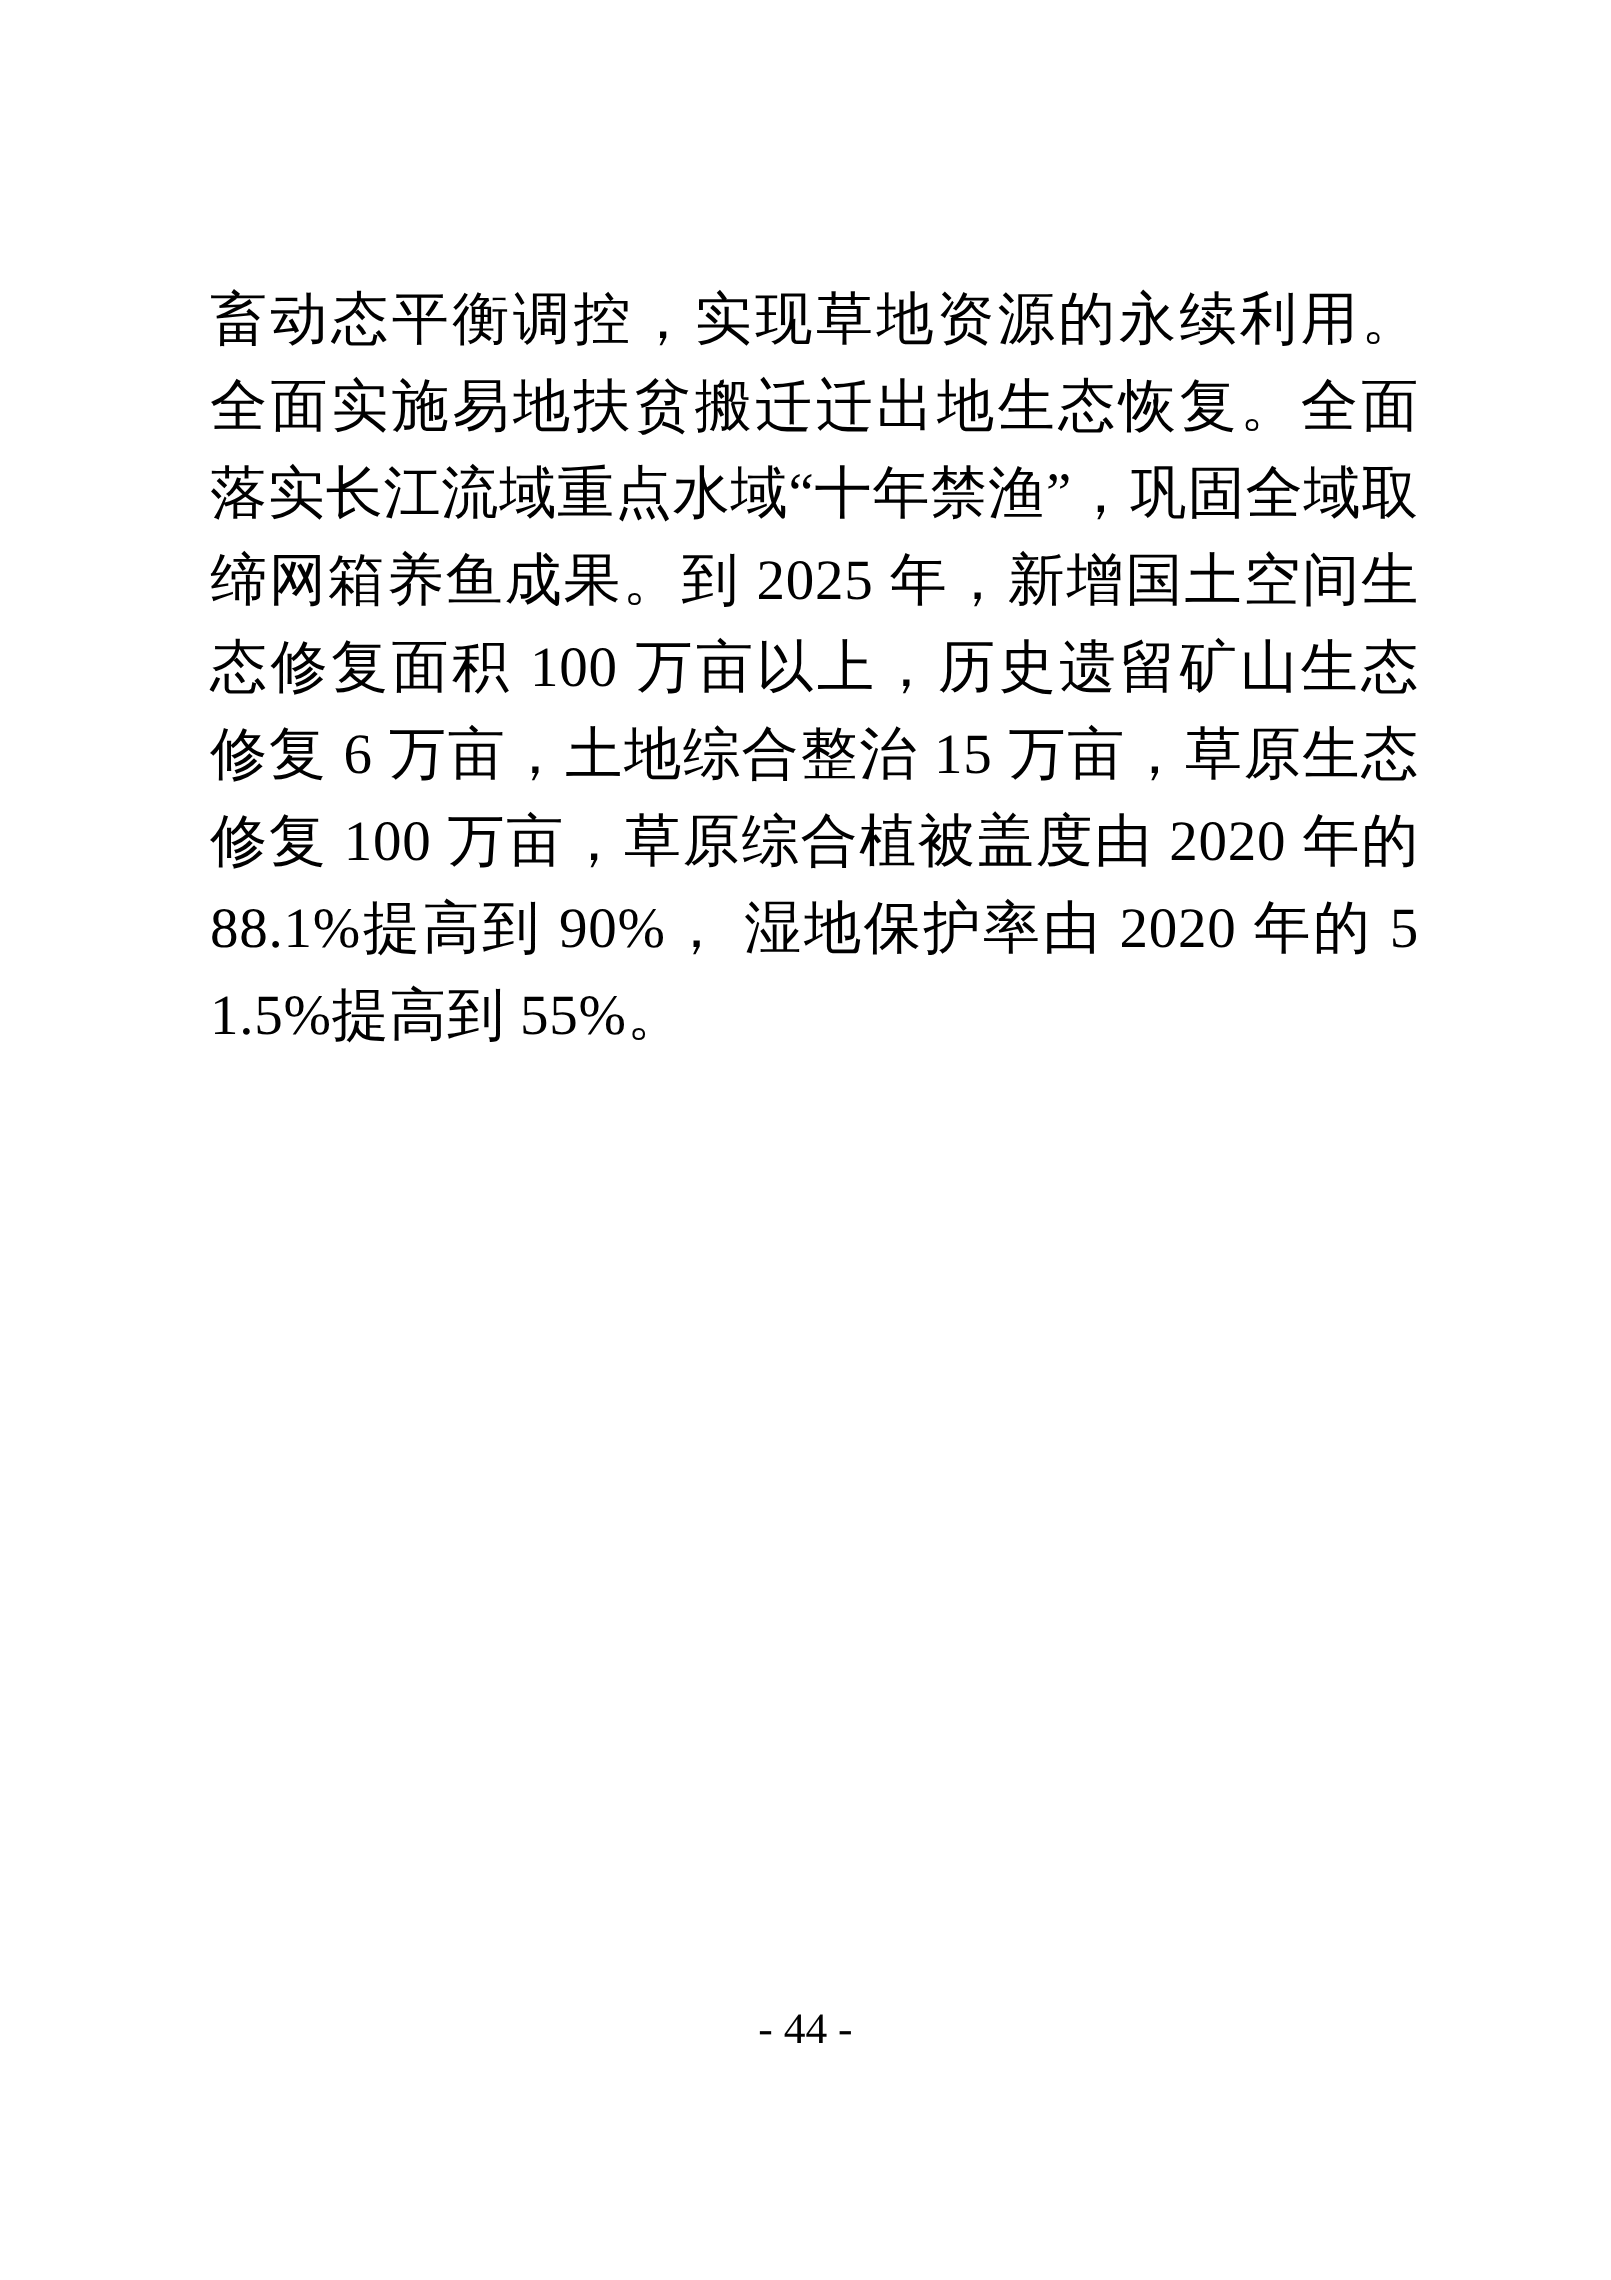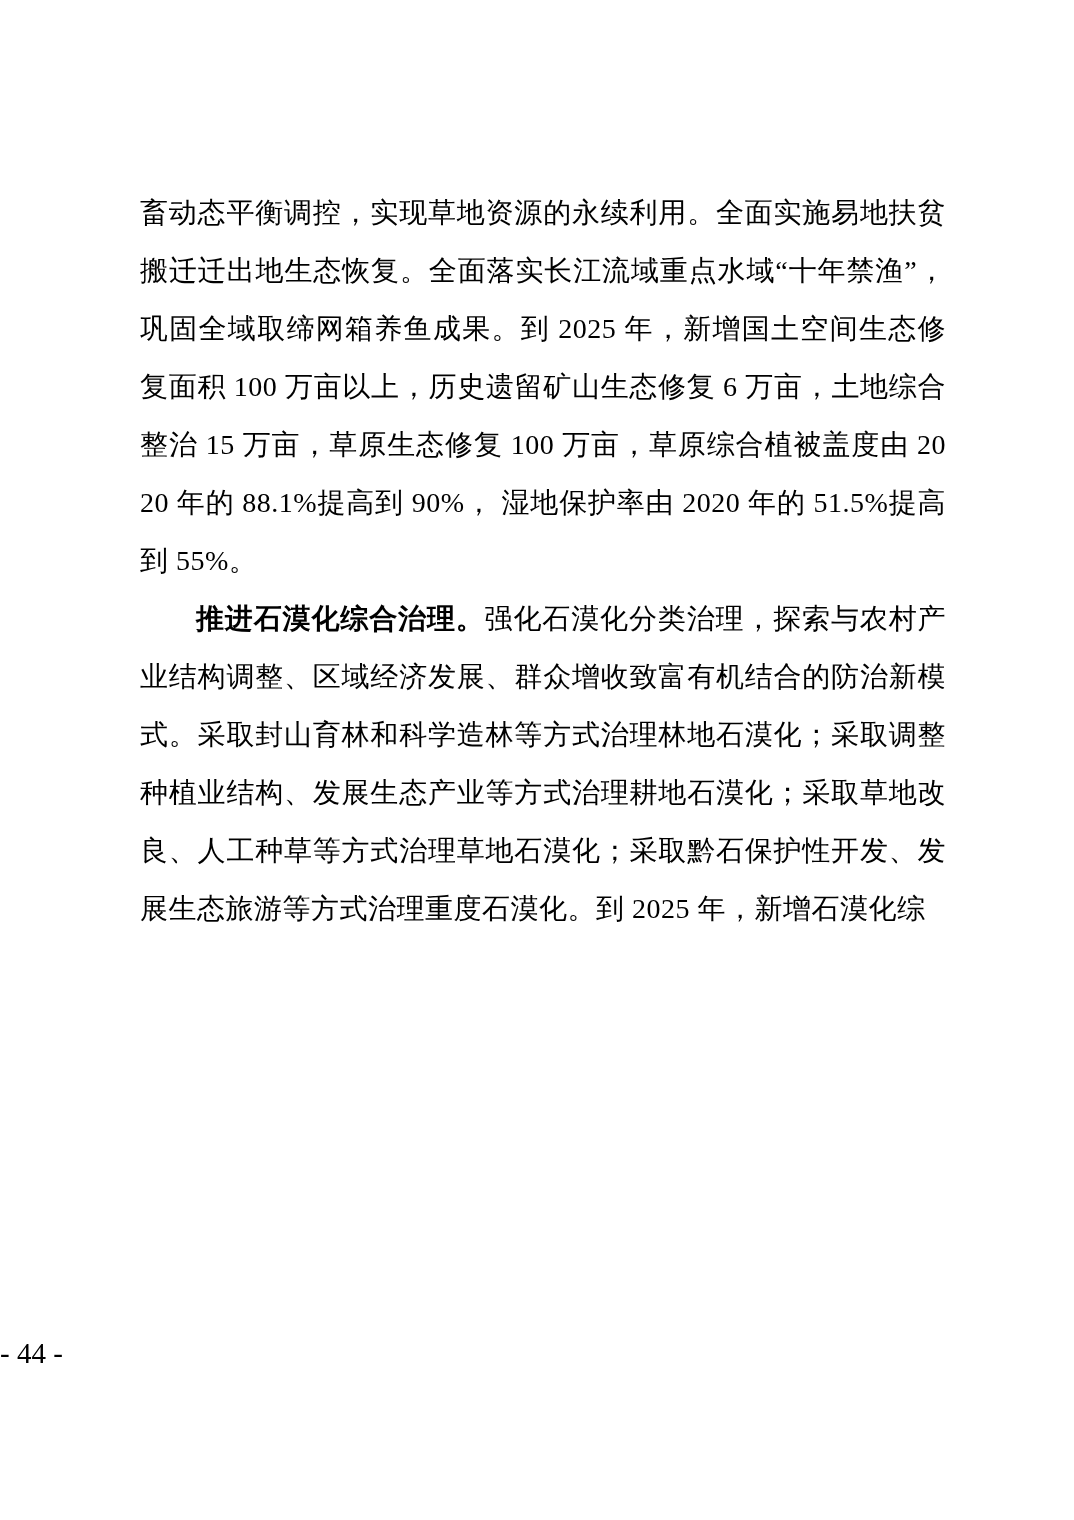--- a/index.html
+++ b/index.html
@@ -17,51 +17,50 @@
     color: #000000;
   }
   .content {
     position: absolute;
     top: 184px;
     left: 140px;
     width: 806px;
   }
   .para {
     margin: 0;
-    font-size: 28px;
+    font-size: 38px;
     line-height: 58px;
     text-align: justify;
     text-justify: inter-character;
     letter-spacing: 0.5px;
     word-break: break-all;
   }
   .para.indent {
     text-indent: 2em;
   }
   .lead {
     font-weight: bold;
   }
   .footer {
     position: absolute;
     top: 1336px;
     left: 0;
     width: 100%;
-    text-align: left;
+    text-align: center;
     font-size: 29px;
     line-height: 34px;
     color: #000000;
   }
 </style>
 </head>
 <body>
 
 <div class="page">
   <div class="content">
 
     <p class="para"><span class="lead"></span><span>畜动态平衡调控，实现草地资源的永续利用。全面实施易地扶贫搬迁迁出地生态恢复。全面落实长江流域重点水域“十年禁渔”，巩固全域取缔网箱养鱼成果。到 2025 年，新增国土空间生态修复面积 100 万亩以上，历史遗留矿山生态修复 6 万亩，土地综合整治 15 万亩，草原生态修复 100 万亩，草原综合植被盖度由 2020 年的 88.1%提高到 90%， 湿地保护率由 2020 年的 51.5%提高到 55%。</span></p>
 
 
-    <p class="para indent"><span class="lead">推进石漠化综合治理。</span><span>强化石漠化分类治理，探索与农村产业结构调整、区域经济发展、群众增收致富有机结合的防治新模式。采取封山育林和科学造林等方式治理林地石漠化；采取调整种植业结构、发展生态产业等方式治理耕地石漠化；采取草地改良、人工种草等方式治理草地石漠化；采取黔石保护性开发、发展生态旅游等方式治理重度石漠化。到 2025 年，新增石漠化综</span></p>
 
   </div>
 
   <div class="footer">- 44 -</div>
 </div>
 
 </body></html>

